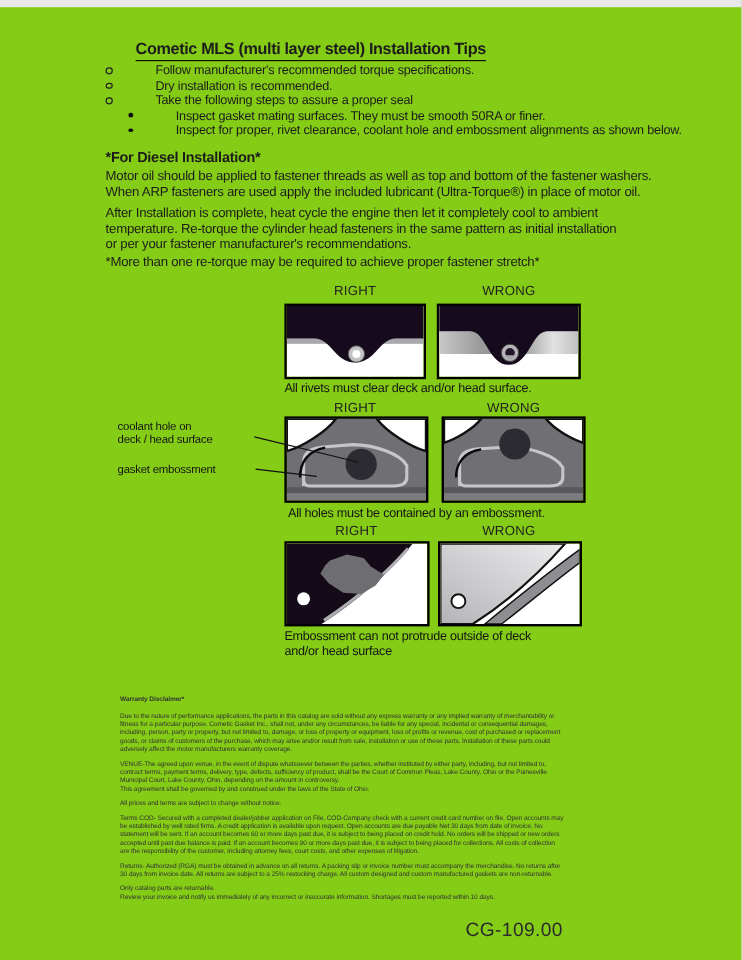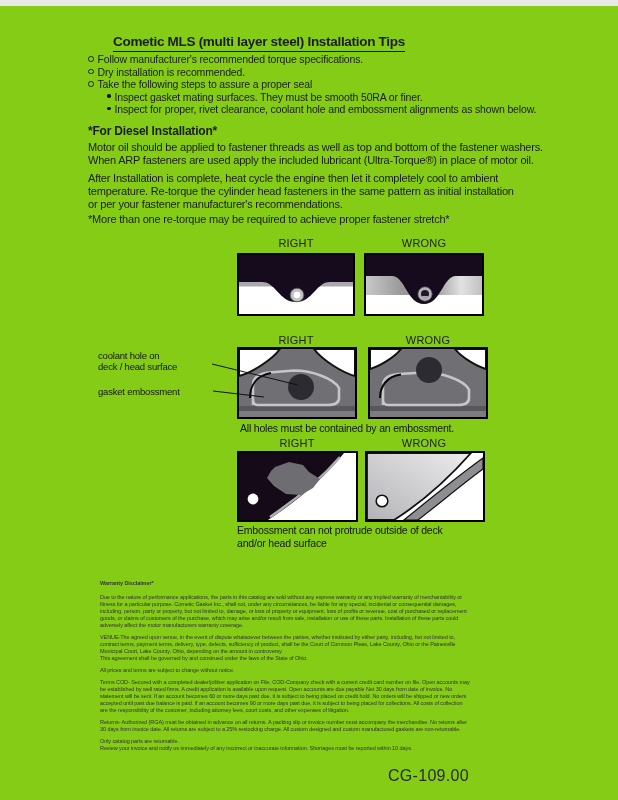--- a/index.html
+++ b/index.html
@@ -7,21 +7,21 @@
     position:relative;width:618px;height:800px;background:#84cc16;
     font-family:"Liberation Sans", sans-serif;color:#1c1c1c;overflow:hidden;
     margin:6px auto;
   }
   .abs{position:absolute;}
 
   .title{
     font-size:13.5px;font-weight:bold;letter-spacing:-0.3px;
     border-bottom:1.5px solid #111;padding-bottom:2px;white-space:nowrap;
   }
-  .bullet-line{display:flex;align-items:flex-start;font-size:10.5px;letter-spacing:-0.15px;white-space:nowrap;}
+  .bullet-line{display:flex;align-items:flex-start;font-size:10.5px;letter-spacing:-0.15px;white-space:nowrap;gap:32px;}
   .b1-marker{
     width:3.5px;height:3.5px;border:1px solid #222;border-radius:50%;
     margin:3px 4px 0 0;flex:0 0 auto;
   }
   .b2-marker{
     width:3.5px;height:3.5px;background:#111;border-radius:50%;
     margin:3.5px 4px 0 0;flex:0 0 auto;
   }
   .section-heading{font-size:12px;font-weight:bold;letter-spacing:-0.2px;white-space:nowrap;}
   .body-text{font-size:11px;line-height:13.2px;letter-spacing:-0.2px;white-space:nowrap;}
@@ -94,20 +94,21 @@
       </linearGradient>
     </defs>
     <rect width="116" height="59" fill="#ffffff"></rect>
     <rect y="21" width="116" height="19" fill="url(#grad-band)"></rect>
     <path d="M0,0 H116 V21 H90 C77,21 75,49 58,49 C41,49 39,21 26,21 H0 Z" fill="#160b1d"></path>
     <circle cx="59" cy="39" r="7.2" fill="#b5b5b9" stroke="#444" stroke-width="0.8"></circle>
     <circle cx="59" cy="39" r="4" fill="#221628"></circle>
     <path d="M55.5,41 a3.5,3.5 0 0 0 7,0 z" fill="#a6a6aa"></path>
   </svg>
 
+  <div class="abs caption" style="left:237px;top:312px;">All rivets must clear deck and/or head surface.</div>
 
   <div class="abs fig-header" style="left:237px;top:328px;width:118px;">RIGHT</div>
   <div class="abs fig-header" style="left:368px;top:328px;width:120px;">WRONG</div>
 
   <div class="abs fig-label" style="left:98px;top:344px;width:112px;">coolant hole on<br>deck / head surface</div>
   <div class="abs fig-label" style="left:98px;top:380px;width:112px;">gasket embossment</div>
 
   <svg class="abs panel" style="left:237px;top:341px;" width="116" height="68" viewBox="0 0 116 68">
     <rect width="116" height="68" fill="#707074"></rect>
     <rect y="57" width="116" height="5" fill="#58585c"></rect>

